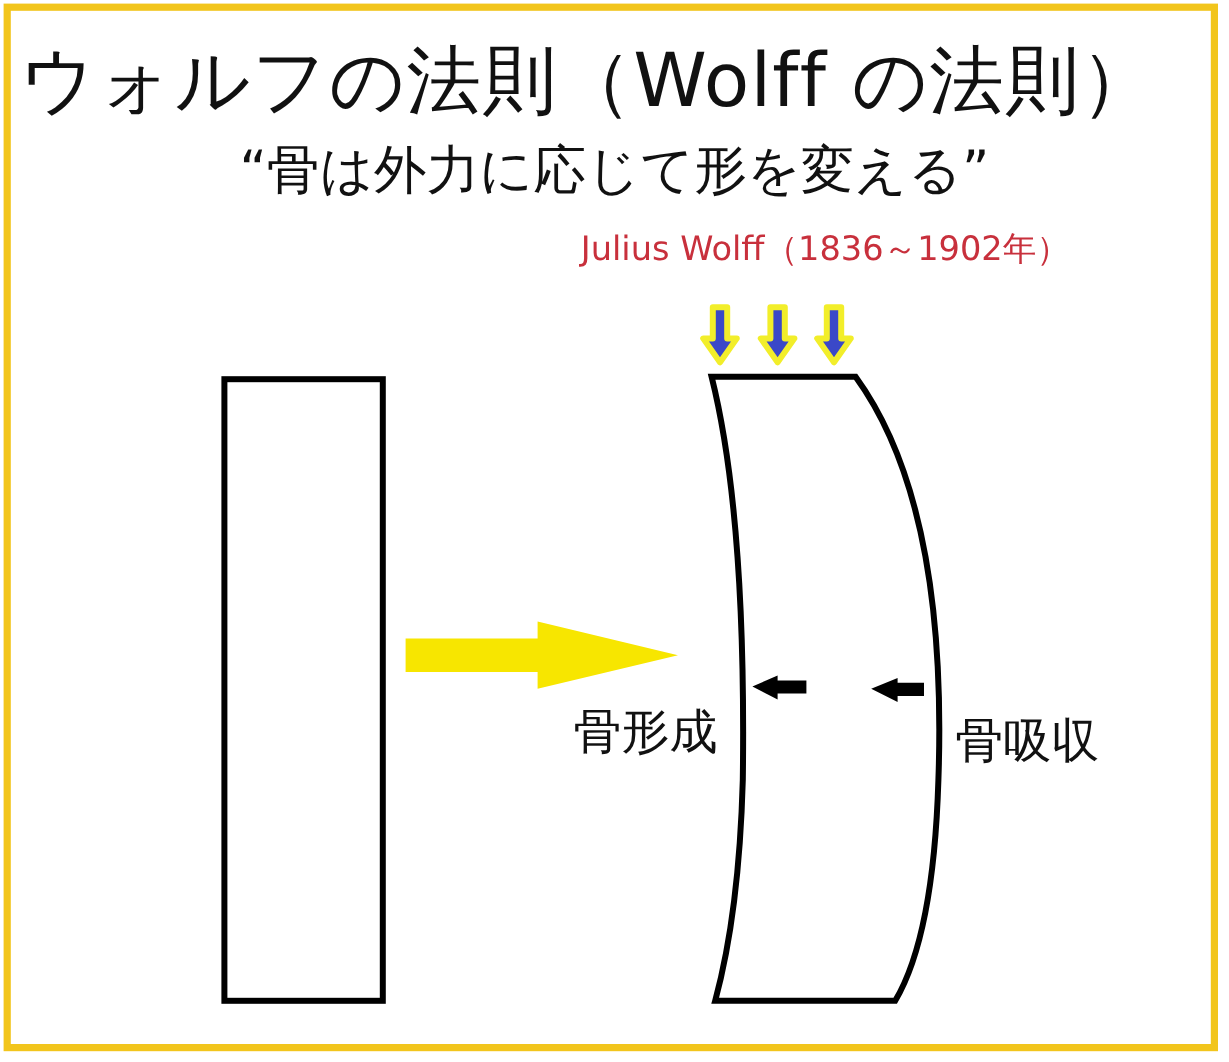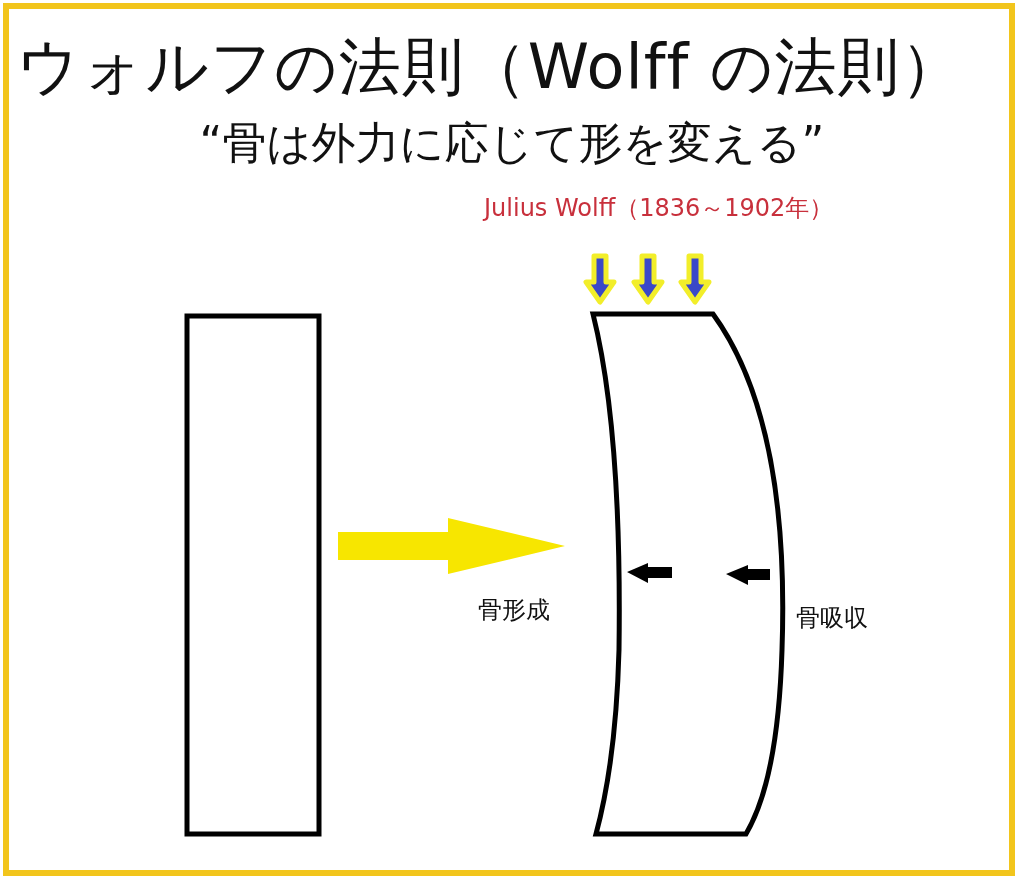--- a/index.html
+++ b/index.html
@@ -10,23 +10,23 @@
     }
     .title {
       position: absolute; left: 0; top: 30px; width: 980px; text-align: center;
       font-size: 62px; font-weight: normal; color: #111111; letter-spacing: 1px; line-height: 74px;
     }
     .subtitle {
       position: absolute; left: 0; top: 115px; width: 1024px; text-align: center;
       font-size: 44px; color: #111111; line-height: 56px;
     }
     .author {
-      position: absolute; left: 484px; top: 188px; font-size: 24px; color: #c8303c; line-height: 40px; white-space: nowrap;
+      position: absolute; left: 484px; top: 188px; font-size: 28px; color: #c8303c; line-height: 40px; white-space: nowrap;
     }
-    .label { position: absolute; font-size: 24px; color: #111111; line-height: 44px; white-space: nowrap; }
+    .label { position: absolute; font-size: 40px; color: #111111; line-height: 44px; white-space: nowrap; }
     .label-formation { left: 478px; top: 588px; }
     .label-resorption { left: 796px; top: 596px; }
     svg.diagram { position: absolute; left: 0; top: 0; }
   </style>
 </head>
 <body>
 
 <div class="frame"></div>
 
 <div class="title">ウォルフの法則（Wolff の法則）</div>

